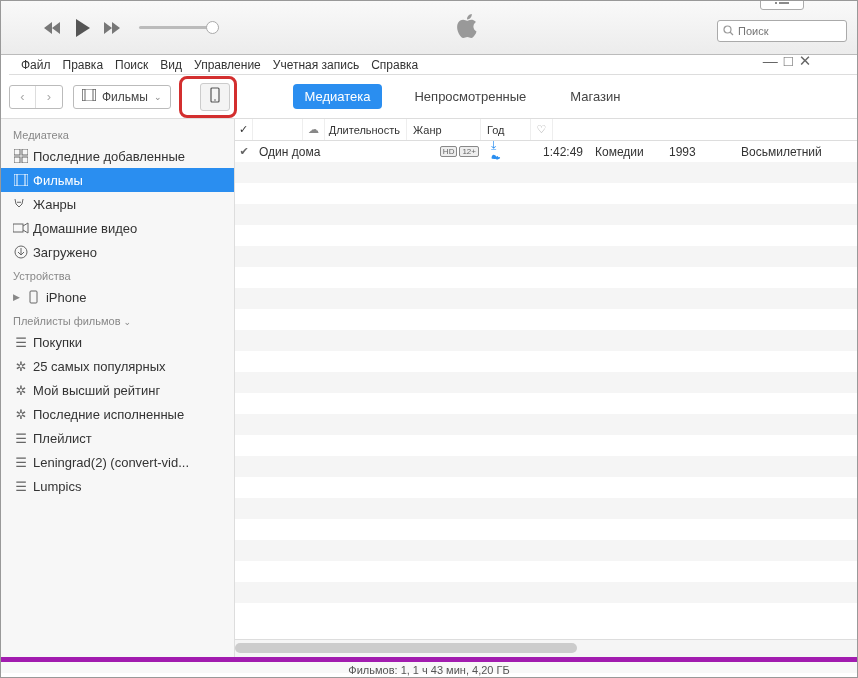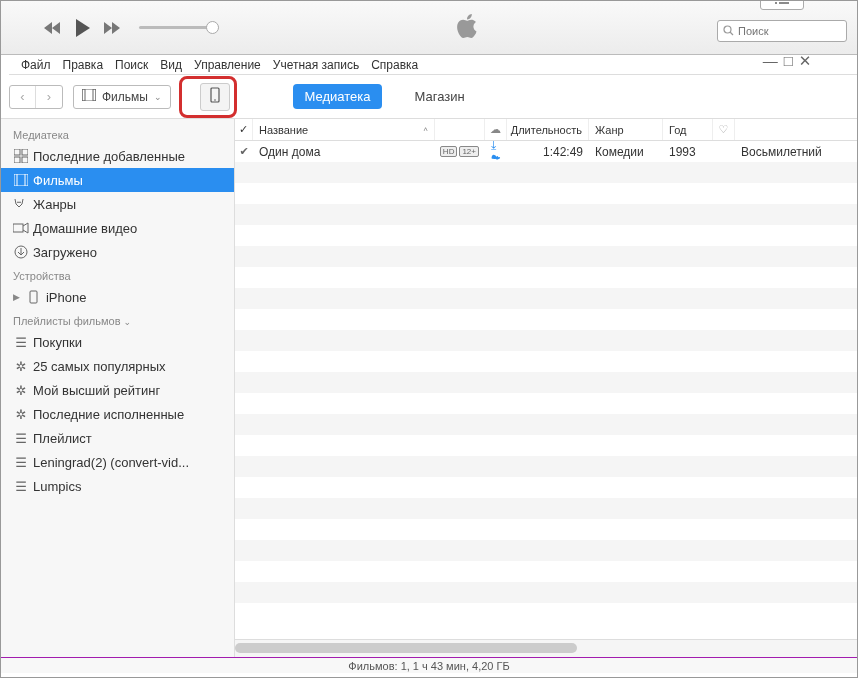--- a/index.html
+++ b/index.html
@@ -62,21 +62,21 @@
 .c-year{width:50px;}
 .c-heart{width:22px;justify-content:center;}
 .c-desc{flex:1;}
 .badge{font-size:8px;border:1px solid #888;border-radius:2px;padding:0 2px;color:#666;background:#eee;}
 .cloud{color:#2a8ef0;}
 .sort-ind{font-size:8px;color:#888;margin-left:auto;}
 
 .hscroll{height:18px;border-top:1px solid #ddd;background:#f5f5f5;position:relative;}
 .hscroll .thumb{position:absolute;left:0;top:3px;height:10px;width:55%;background:#ccc;border-radius:5px;}
 
-.status{height:16px;font-size:11px;color:#555;text-align:center;border-top:1px solid #a21caf;background:#f8f8f8;line-height:16px;}
+.status{height:16px;font-size:11px;color:#555;text-align:center;border-top:5px solid #a21caf;background:#f8f8f8;line-height:16px;}
 </style>
 </head>
 <body>
 
 <div class="topbar">
   <div class="playctl">
     <div class="ctl">
         <svg width="18" height="14" viewBox="0 0 18 14">
           <path d="M9 7L17 1V13z M1 7L9 1V13z" fill="#777"></path>
         </svg>
@@ -152,20 +152,21 @@
   <div class="dev-highlight">
     <div class="devicebtn">
       <span><svg width="10" height="16" viewBox="0 0 10 16">
             <rect x="1" y="1" width="8" height="14" rx="1" fill="none" stroke="#555" stroke-width="1.2"></rect>
             <circle cx="5" cy="13" r="0.8" fill="#555"></circle>
           </svg></span>
     </div>
   </div>
   <div class="tabs">
     <div class="tab active">Медиатека</div>
+    <div class="tab">Непросмотренные</div>
     <div class="tab">Магазин</div>
   </div>
 </div>
 
 <div class="main">
   <div class="sidebar">
     <div class="section-hdr">Медиатека</div>
     <div class="sbitem">
         <span class="sbicon">
           <svg width="14" height="14" viewBox="0 0 14 14">
@@ -252,24 +253,20 @@
       </div>
     <div class="sbitem">
         <span class="sbicon">☰</span>
         <span>Lumpics</span>
       </div>
   </div>
 
   <div class="content">
     <div class="thead">
       <div class="th c-check">✓</div>
-      <div class="th c-name">
-          <span>Название</span>
-          <span class="sort-ind">˄</span>
-        </div>
       <div class="th c-badges"></div>
       <div class="th c-cloud">
           <span style="color:#888;">☁</span>
         </div>
       <div class="th c-dur">Длительность</div>
       <div class="th c-genre">Жанр</div>
       <div class="th c-year">Год</div>
       <div class="th c-heart">
           <span style="color:#aaa;">♡</span>
         </div>

